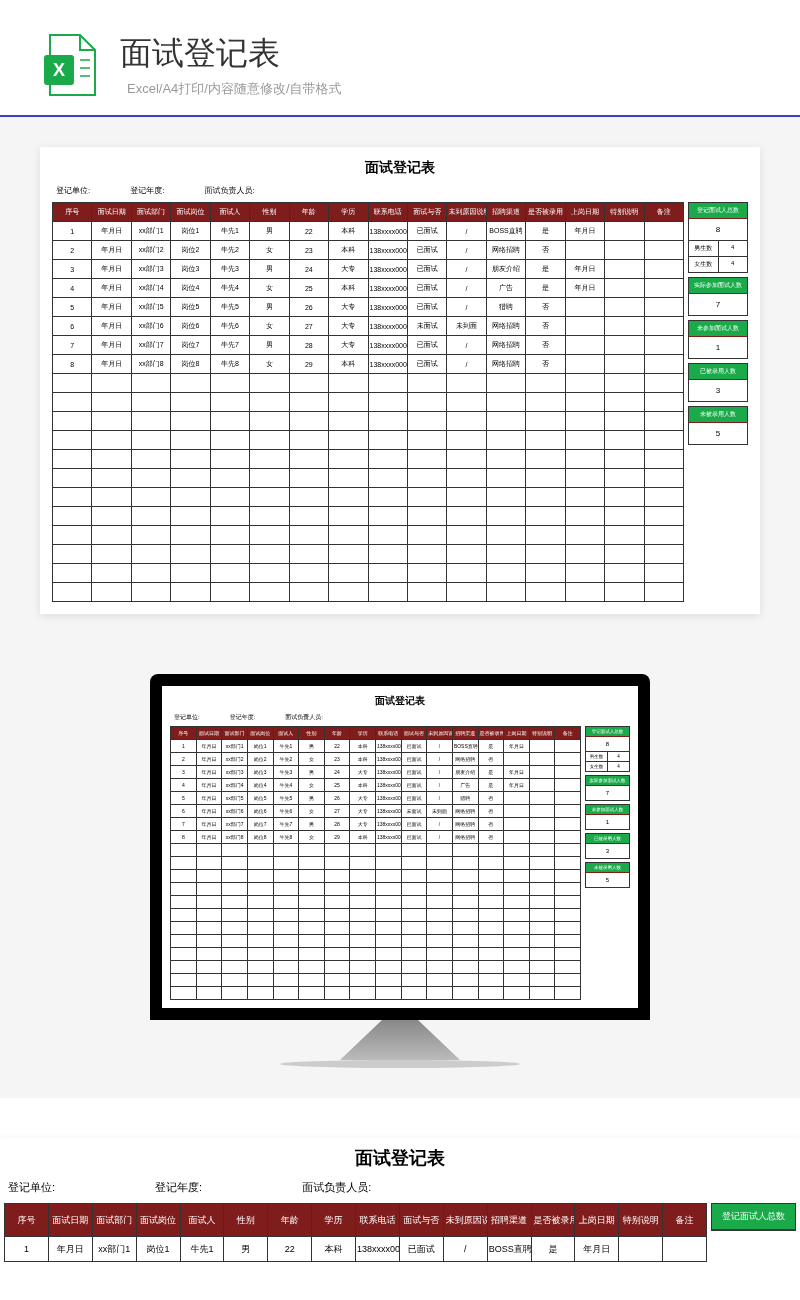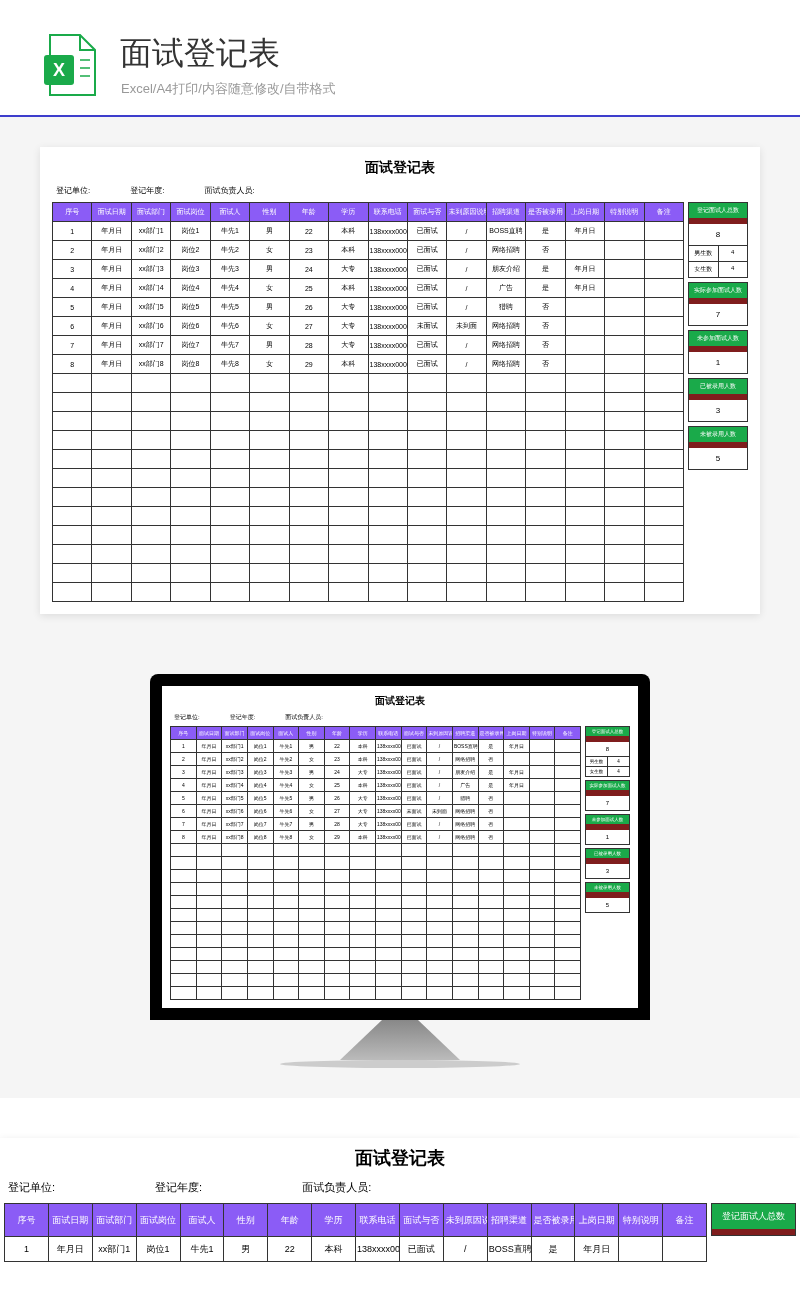--- a/index.html
+++ b/index.html
@@ -1,33 +1,33 @@
 <!DOCTYPE html>
 <html><head>
 <meta charset="utf-8">
 <style>
 body{margin:0;padding:0;background:#fff;font-family:"Microsoft YaHei",Arial,sans-serif;width:800px}
 .header{display:flex;align-items:center;padding:30px 40px 15px;border-bottom:2px solid #3d3dcc}
 .excel-icon{width:60px;height:70px;margin-right:20px;position:relative}
 .excel-icon svg{width:100%;height:100%}
 .title-block h1{margin:0;font-size:32px;font-weight:400;color:#333}
-.title-block p{margin:4px 1px 0;font-size:13px;color:#999}
+.title-block p{margin:4px 7px 0;font-size:13px;color:#999}
 .preview{background:#f5f5f5;padding:30px 40px;display:flex;flex-direction:column;gap:60px}
 .sheet{background:#fff;padding:12px;box-shadow:0 2px 8px rgba(0,0,0,.1)}
 .sheet-title{text-align:center;font-weight:bold;font-size:14px;margin-bottom:8px}
 .meta-row{display:flex;font-size:8px;font-weight:normal;margin-bottom:6px;padding:0 4px;gap:40px}
 .meta-row span{flex:0 0 auto}
 .table-wrap{display:flex;gap:4px}
 .main-table{flex:1}
 table{border-collapse:collapse;width:100%;font-size:7px;table-layout:fixed}
 th,td{border:1px solid #333;padding:2px 1px;text-align:center;height:14px;overflow:hidden;white-space:nowrap}
-th{background:#8b5cf6;color:#fff;font-weight:normal;font-size:7px}
+th{background:#7f1d1d;color:#fff;font-weight:normal;font-size:7px}
 .side{width:60px;display:flex;flex-direction:column;gap:4px}
 .side-box{border:1px solid #333}
-.side-h{background:#1aaa4a;color:#fff;font-size:6px;text-align:center;padding:3px 1px;border-bottom:6px solid #7f1d1d}
+.side-h{background:#1aaa4a;color:#fff;font-size:6px;text-align:center;padding:3px 1px;border-bottom:1px solid #7f1d1d}
 .side-v{font-size:8px;text-align:center;padding:6px 2px}
 .side-split{display:flex}
 .side-split>div{flex:1;border-right:1px solid #333;font-size:6px;padding:3px 1px;text-align:center}
 .side-split>div:last-child{border-right:none}
 .monitor{width:500px;margin:0 auto;background:#000;border-radius:8px 8px 0 0;padding:12px;box-sizing:border-box}
 .monitor .sheet{padding:8px;box-shadow:none}
 .monitor .sheet-title{font-size:10px;margin-bottom:5px}
 .monitor .meta-row{font-size:6px;gap:30px;margin-bottom:4px}
 .monitor table{font-size:5px}
 .monitor th,.monitor td{height:10px;font-size:5px;padding:1px}

